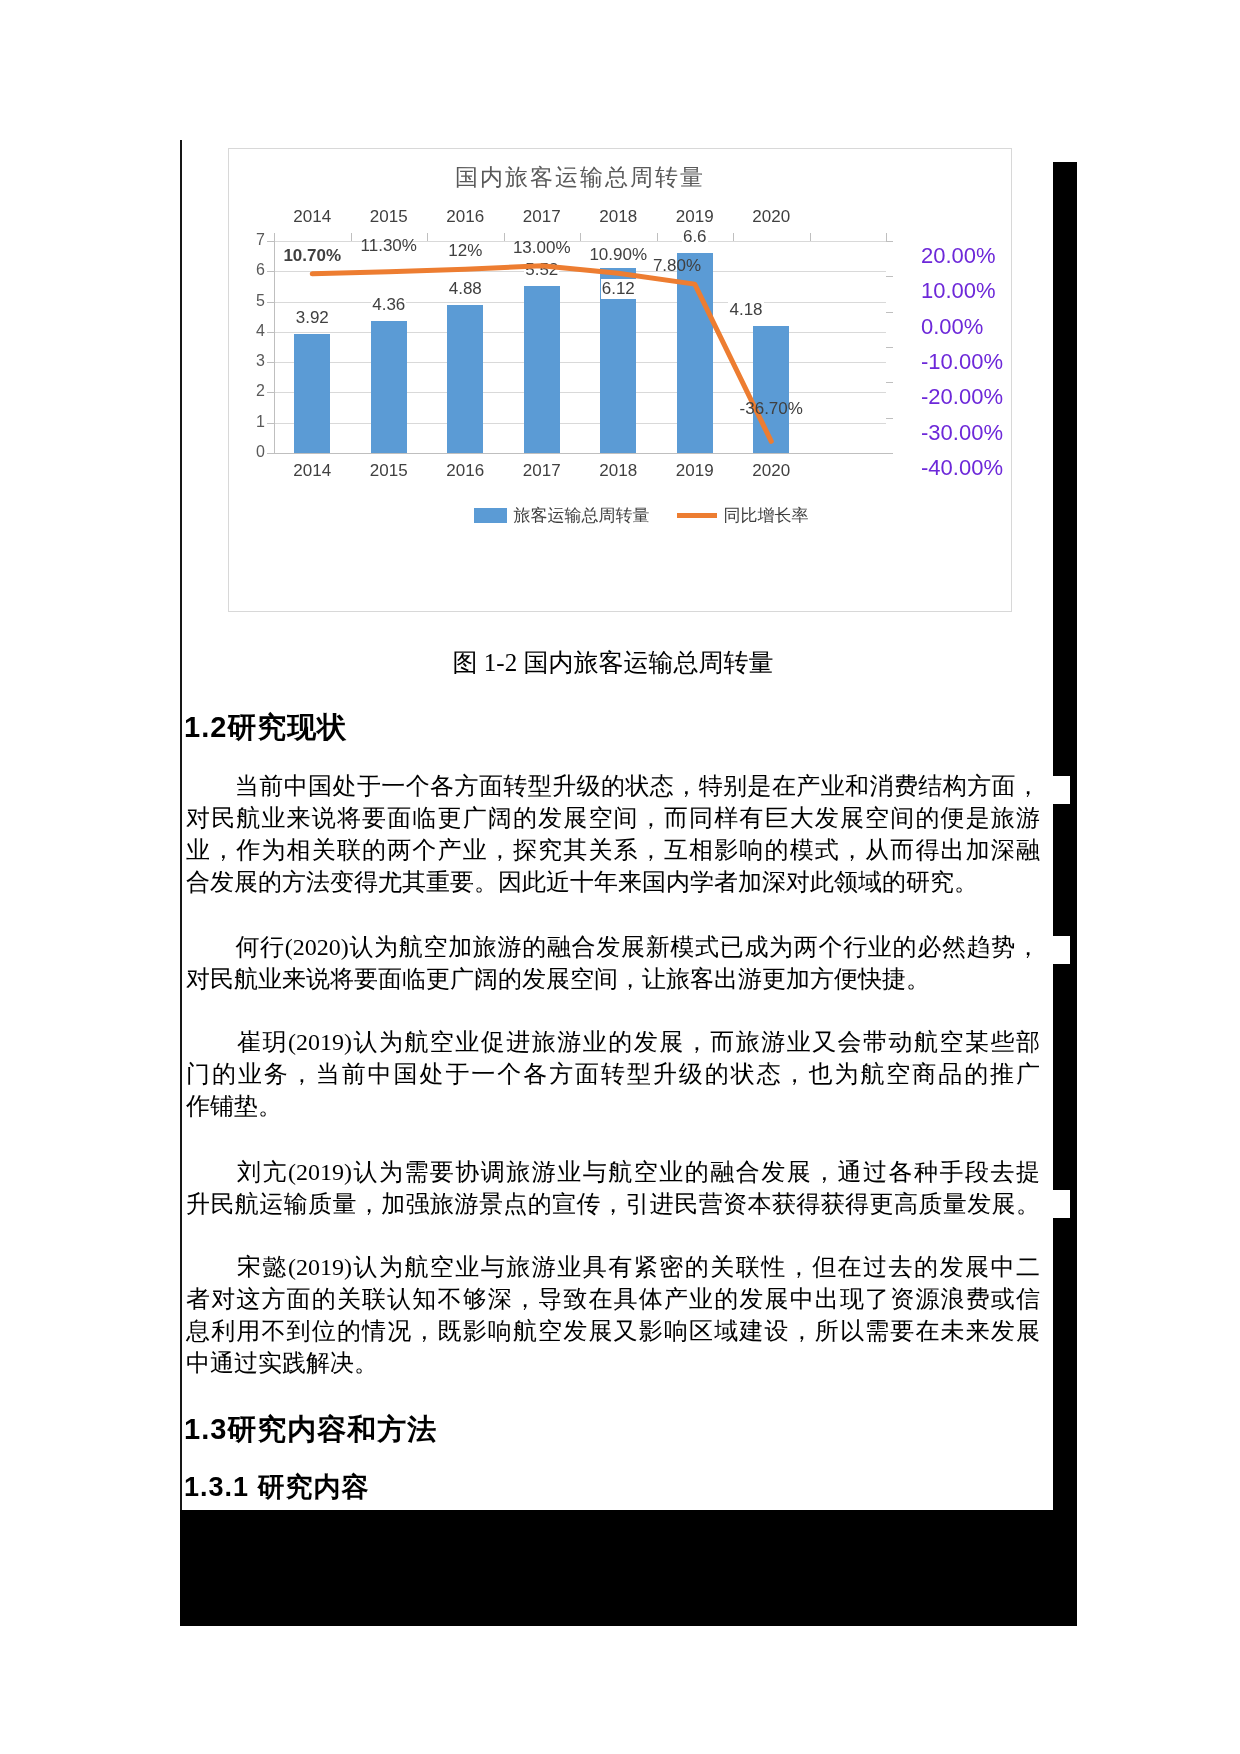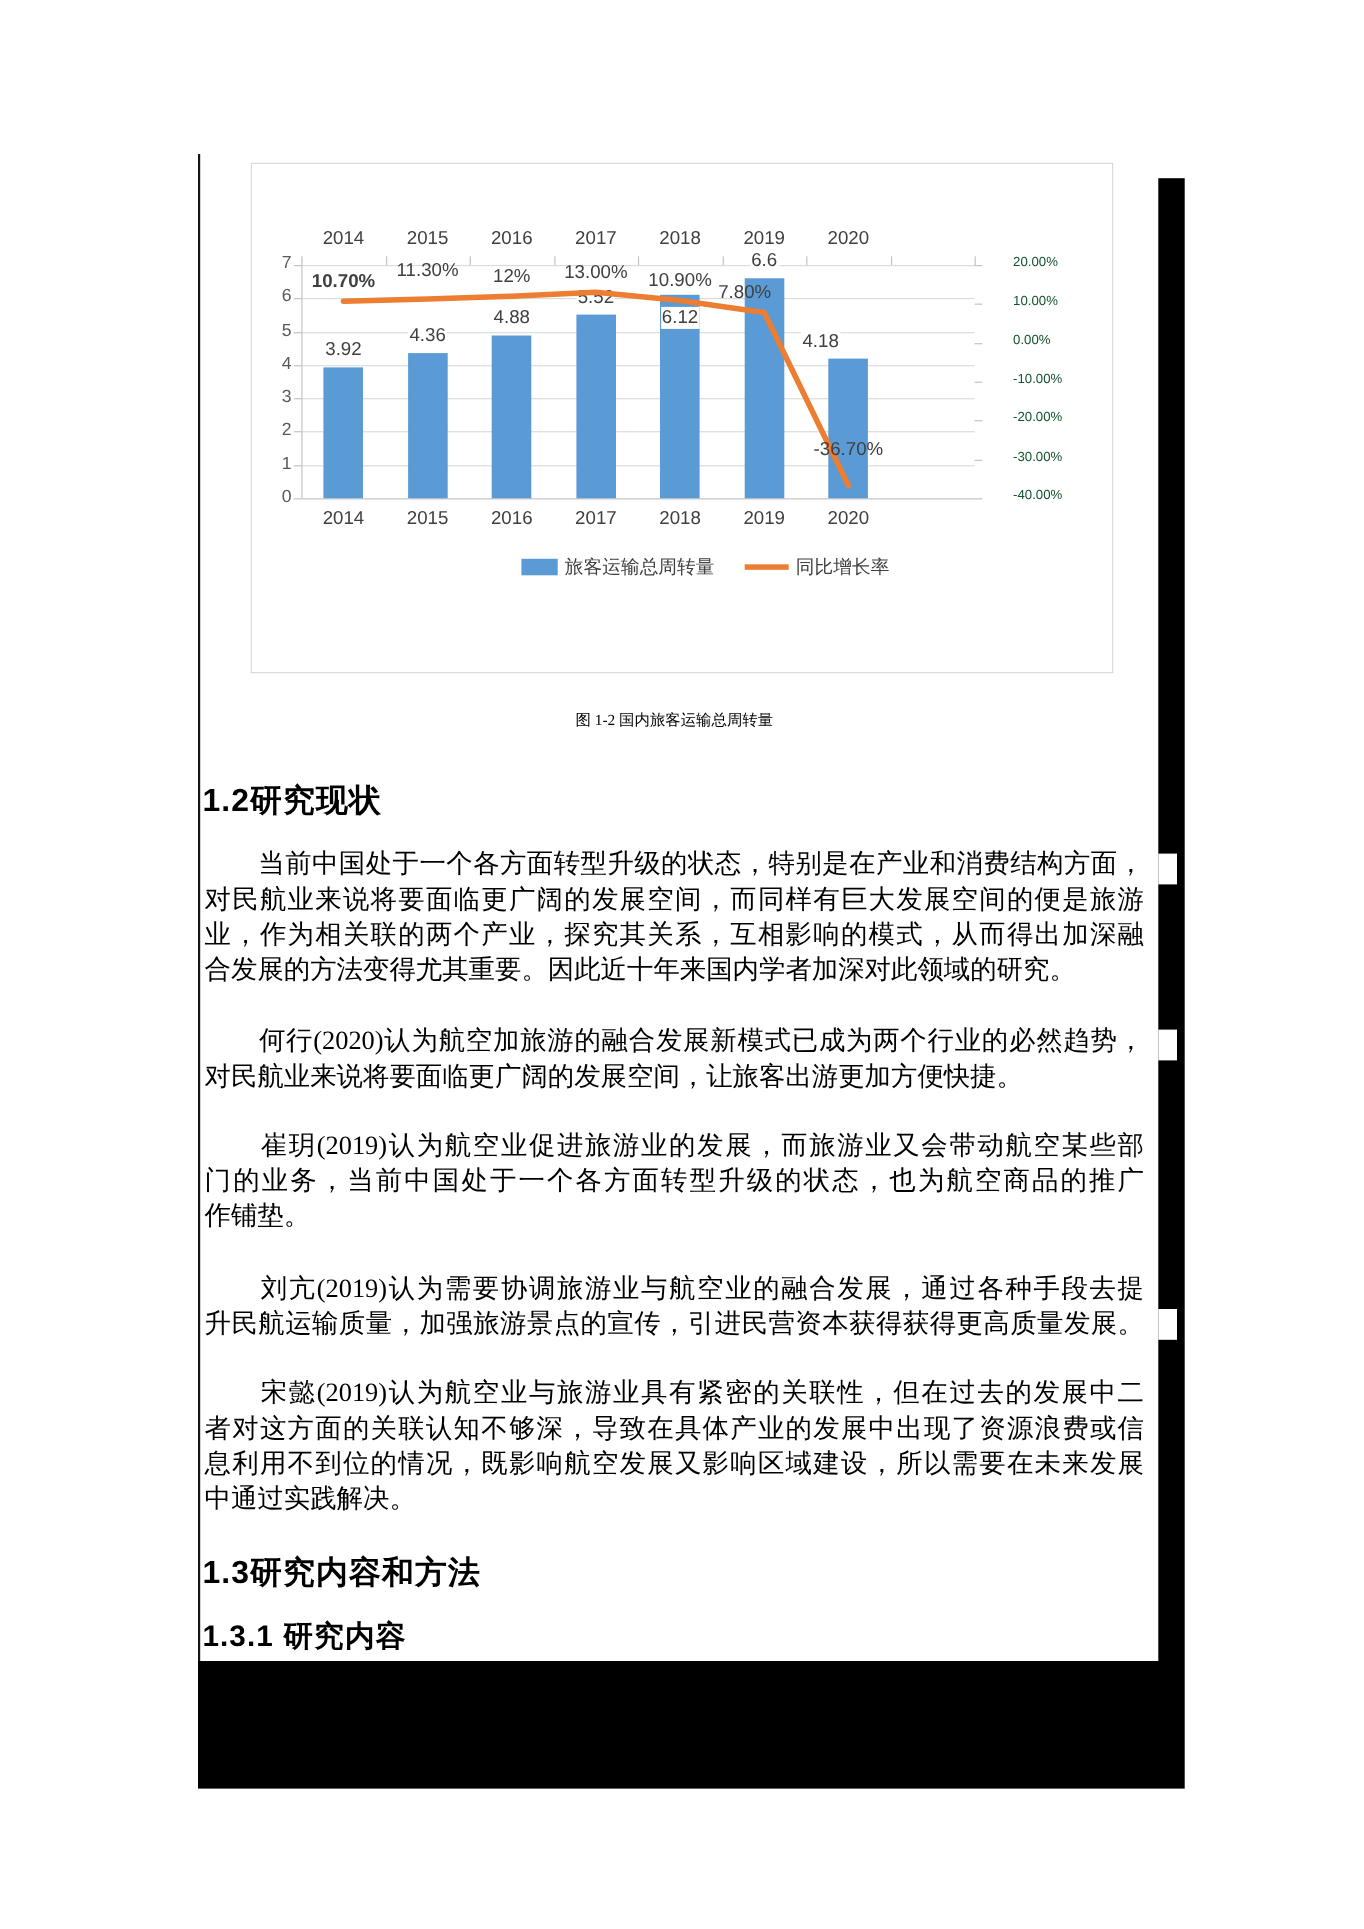--- a/index.html
+++ b/index.html
@@ -9,34 +9,34 @@
 
   
   .chart{position:absolute;left:228px;top:148px;width:782px;height:462px;background:#fff;
          border:1px solid #d8d8d8;}
   .chart-title{position:absolute;left:45px;top:13px;width:612px;text-align:center;
          font-size:23px;color:#595959;letter-spacing:2px;}
   .grid{position:absolute;height:1px;background:#d9d9d9;}
   .axline{position:absolute;background:#bfbfbf;}
   .tick{position:absolute;background:#bfbfbf;}
   .ylab{position:absolute;width:36px;text-align:right;font-size:16px;color:#595959;}
-  .y2lab{position:absolute;font-size:12px;color:#14532d;}
+  .y2lab{position:absolute;font-size:22px;color:#6d28d9;margin-top:12px;}
   .xlab{position:absolute;width:84px;text-align:center;font-size:17px;color:#404040;}
   .bar{position:absolute;background:#5B9BD5;}
   .dlwrap{position:absolute;width:90px;text-align:center;}
   .dl{display:inline-block;background:#fff;padding:0 1px;font-size:17px;color:#404040;}
   .pct{position:absolute;width:100px;text-align:center;font-size:17px;color:#404040;}
   .legend{position:absolute;left:45px;top:355px;width:734px;display:flex;align-items:center;
           justify-content:center;gap:7px;font-size:17px;color:#404040;}
   .lg-bar{width:33px;height:15px;background:#5B9BD5;}
   .lg-line{width:40px;height:5px;background:#ED7D31;margin-left:20px;}
 
   
   .caption{position:absolute;left:186px;top:646px;width:854px;text-align:center;
-           font-family:"Liberation Serif","DejaVu Serif",serif;font-size:14px;color:#000;}
+           font-family:"Liberation Serif","DejaVu Serif",serif;font-size:25px;color:#000;}
   .hd{position:absolute;left:184px;color:#000;font-weight:600;letter-spacing:1px;
       font-family:"Liberation Sans","DejaVu Sans",sans-serif;}
   #h12{top:708px;font-size:29px;}
   #h13{top:1410px;font-size:29px;}
   #h131{top:1469px;font-size:27px;}
   .para{position:absolute;left:186px;width:854px;color:#000;font-size:24px;line-height:32px;
         font-family:"Liberation Serif","DejaVu Serif",serif;}
   #p0{top:770px}#p1{top:931px}#p2{top:1026px}#p3{top:1156px}#p4{top:1251px}
   .jl{text-align:justify;text-align-last:justify;}
   .ll{text-align:left;}
@@ -47,20 +47,21 @@
   #notch0{top:776px}#notch1{top:936px}#notch2{top:1190px}
   .redact-block{position:absolute;left:180px;top:1510px;width:897px;height:116px;background:#000;}
 </style>
 </head>
 <body>
 
 <div class="page">
   <div class="rule-left"></div>
 
   <div class="chart" id="chart">
+    <div class="chart-title">国内旅客运输总周转量</div>
     <div class="legend">
       <span class="lg-bar" style="background: rgb(91, 155, 213);"></span>
       <span>旅客运输总周转量</span>
       <span class="lg-line" style="background: rgb(237, 125, 49);"></span>
       <span>同比增长率</span>
     </div>
   <div class="grid" style="left: 45px; top: 92px; width: 612px; background: rgb(217, 217, 217);"></div>
       <div class="ylab" style="left: 0px; top: 82px;">7</div>
       <div class="tick" style="left: 38px; top: 92px; width: 7px; height: 1px;"></div>
       <div class="grid" style="left: 45px; top: 122.286px; width: 612px; background: rgb(217, 217, 217);"></div>

